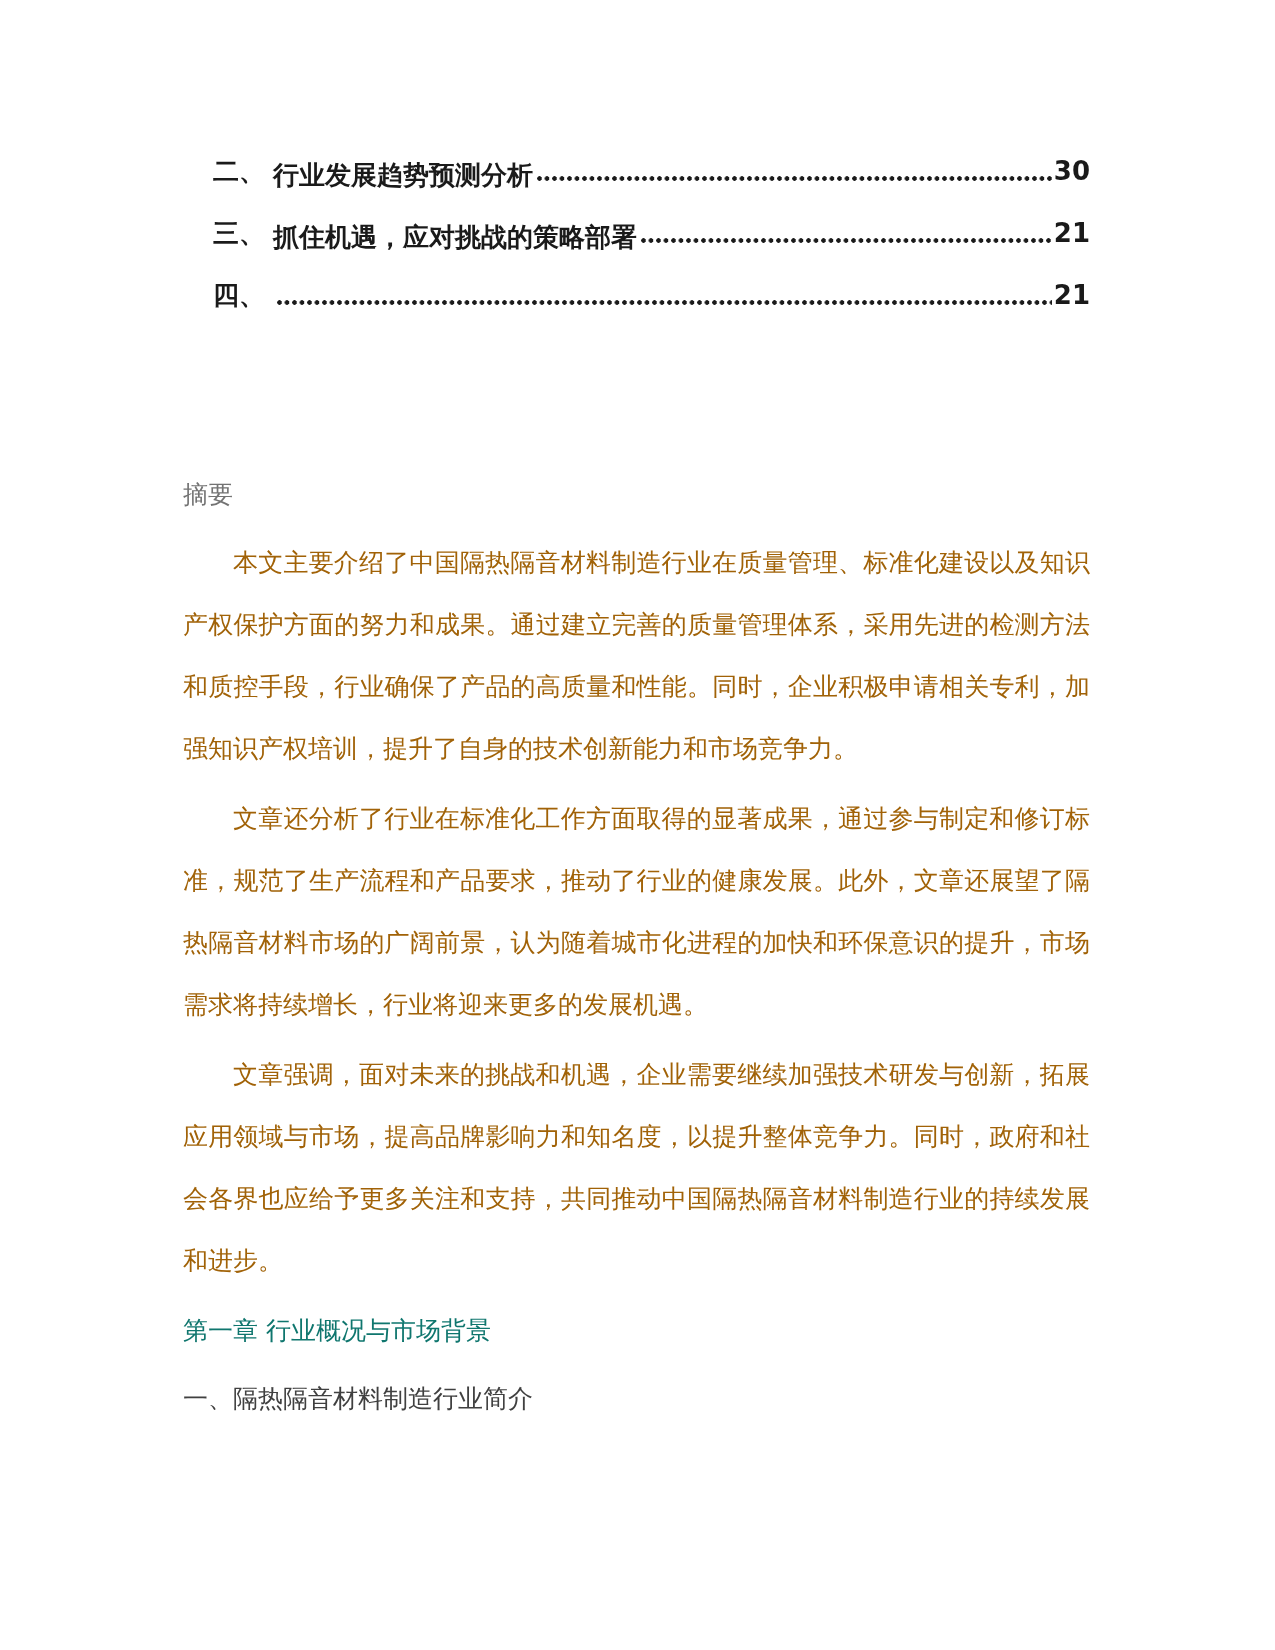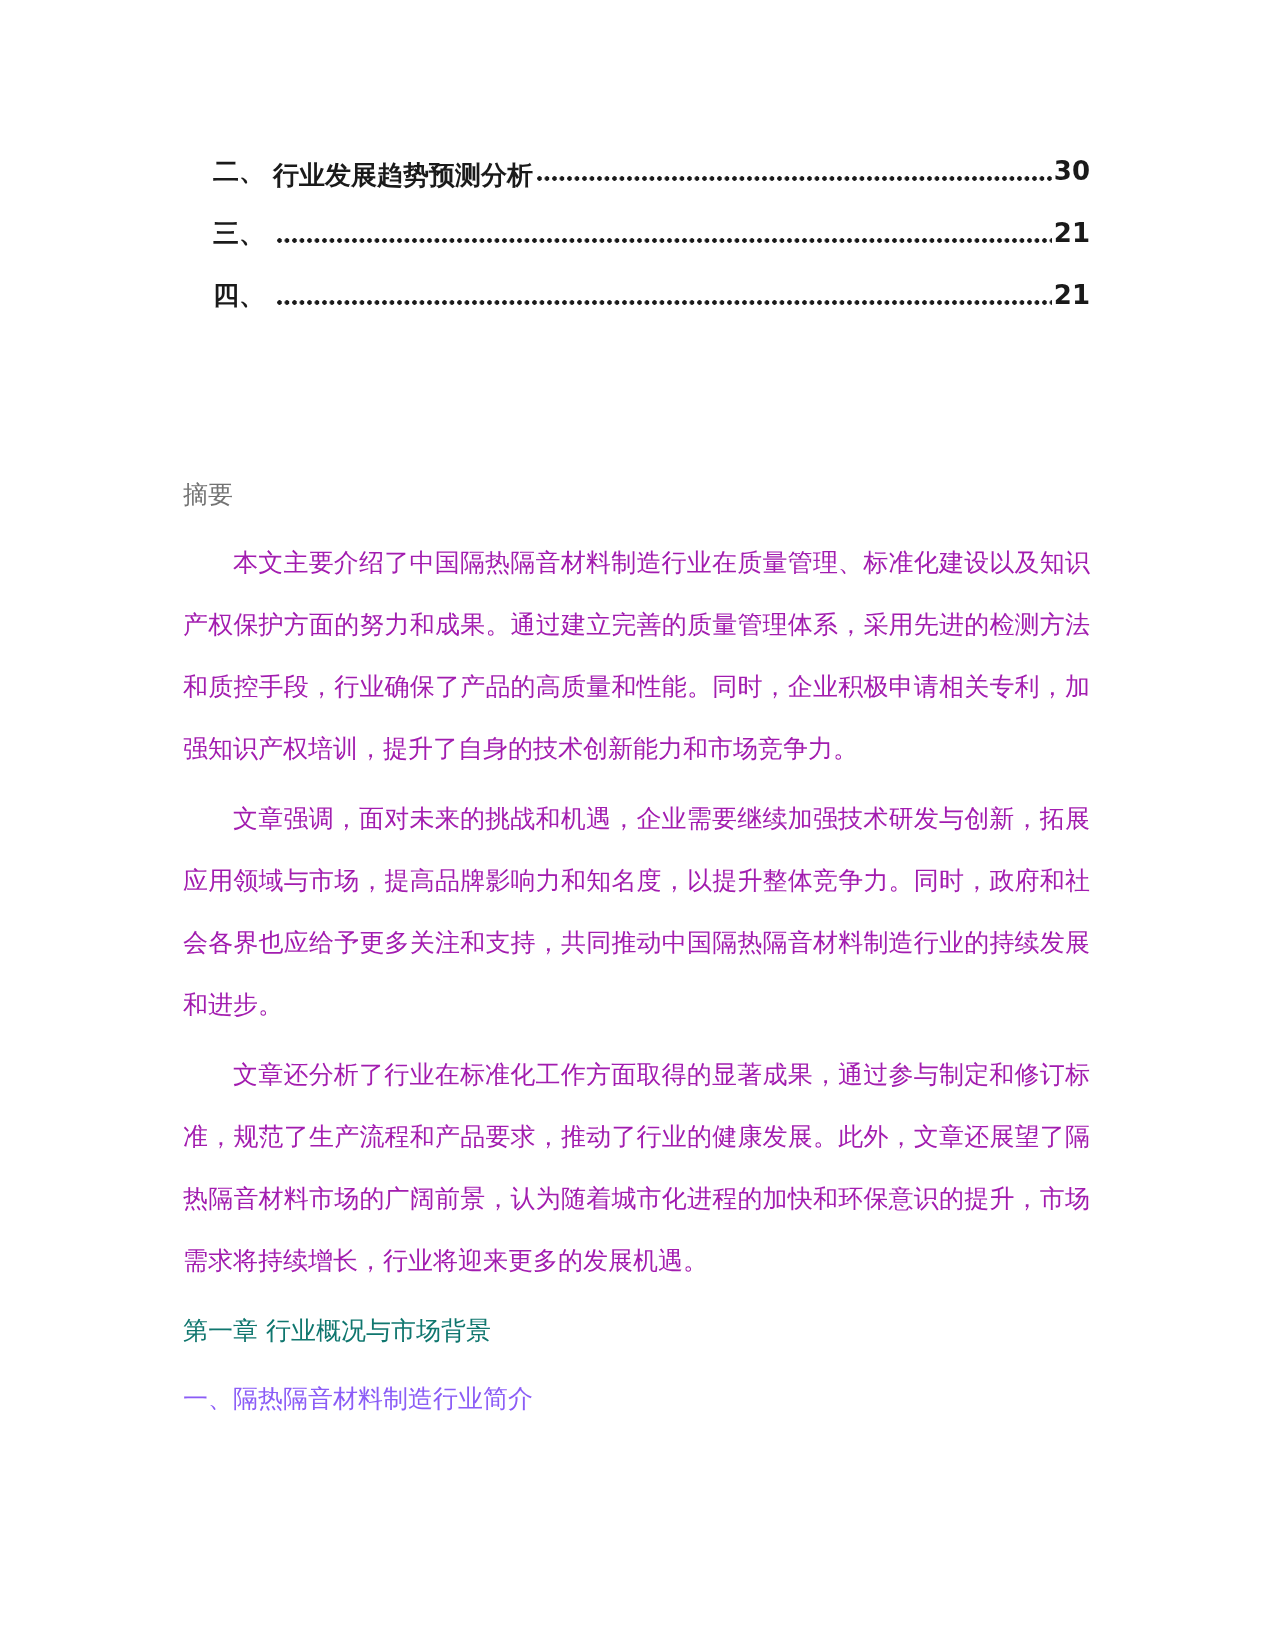--- a/index.html
+++ b/index.html
@@ -56,68 +56,69 @@
   .abstract-heading {
     margin: 138px 0 6px 0;
     font-size: 25px;
     line-height: 62px;
     color: #737373;
   }
   .body-paragraph {
     margin: 0 0 8px 0;
     font-size: 25px;
     line-height: 62px;
-    color: #a21caf;
+    color: #a16207;
     text-align: justify;
     text-indent: 2em;
   }
   .chapter-heading {
     margin: 0 0 6px 0;
     font-size: 25px;
     line-height: 62px;
     color: #0f766e;
   }
   .section-heading {
     margin: 0;
     font-size: 25px;
     line-height: 62px;
-    color: #8b5cf6;
+    color: #404040;
   }
 </style>
 </head>
 <body>
 
 <div class="page">
 
   <div class="toc">
 
     <div class="toc-row">
       <span class="toc-num">二、</span>
       <span class="toc-label">行业发展趋势预测分析</span>
       <span class="toc-dots"></span>
       <span class="toc-page">30</span>
     </div>
 
     <div class="toc-row">
       <span class="toc-num">三、</span>
+      <span class="toc-label">抓住机遇，应对挑战的策略部署</span>
       <span class="toc-dots"></span>
       <span class="toc-page">21</span>
     </div>
 
     <div class="toc-row">
       <span class="toc-num">四、</span>
       <span class="toc-dots"></span>
       <span class="toc-page">21</span>
     </div>
 
   </div>
 
   <div class="abstract">
     <div class="abstract-heading">摘要</div>
     <p class="body-paragraph">本文主要介绍了中国隔热隔音材料制造行业在质量管理、标准化建设以及知识产权保护方面的努力和成果。通过建立完善的质量管理体系，采用先进的检测方法和质控手段，行业确保了产品的高质量和性能。同时，企业积极申请相关专利，加强知识产权培训，提升了自身的技术创新能力和市场竞争力。</p>
+    <p class="body-paragraph">文章还分析了行业在标准化工作方面取得的显著成果，通过参与制定和修订标准，规范了生产流程和产品要求，推动了行业的健康发展。此外，文章还展望了隔热隔音材料市场的广阔前景，认为随着城市化进程的加快和环保意识的提升，市场需求将持续增长，行业将迎来更多的发展机遇。</p>
     <p class="body-paragraph">文章强调，面对未来的挑战和机遇，企业需要继续加强技术研发与创新，拓展应用领域与市场，提高品牌影响力和知名度，以提升整体竞争力。同时，政府和社会各界也应给予更多关注和支持，共同推动中国隔热隔音材料制造行业的持续发展和进步。</p>
-    <p class="body-paragraph">文章还分析了行业在标准化工作方面取得的显著成果，通过参与制定和修订标准，规范了生产流程和产品要求，推动了行业的健康发展。此外，文章还展望了隔热隔音材料市场的广阔前景，认为随着城市化进程的加快和环保意识的提升，市场需求将持续增长，行业将迎来更多的发展机遇。</p>
   </div>
 
   <div class="chapter-heading">第一章 行业概况与市场背景</div>
   <div class="section-heading">一、隔热隔音材料制造行业简介</div>
 
 </div>
 
 </body></html>

